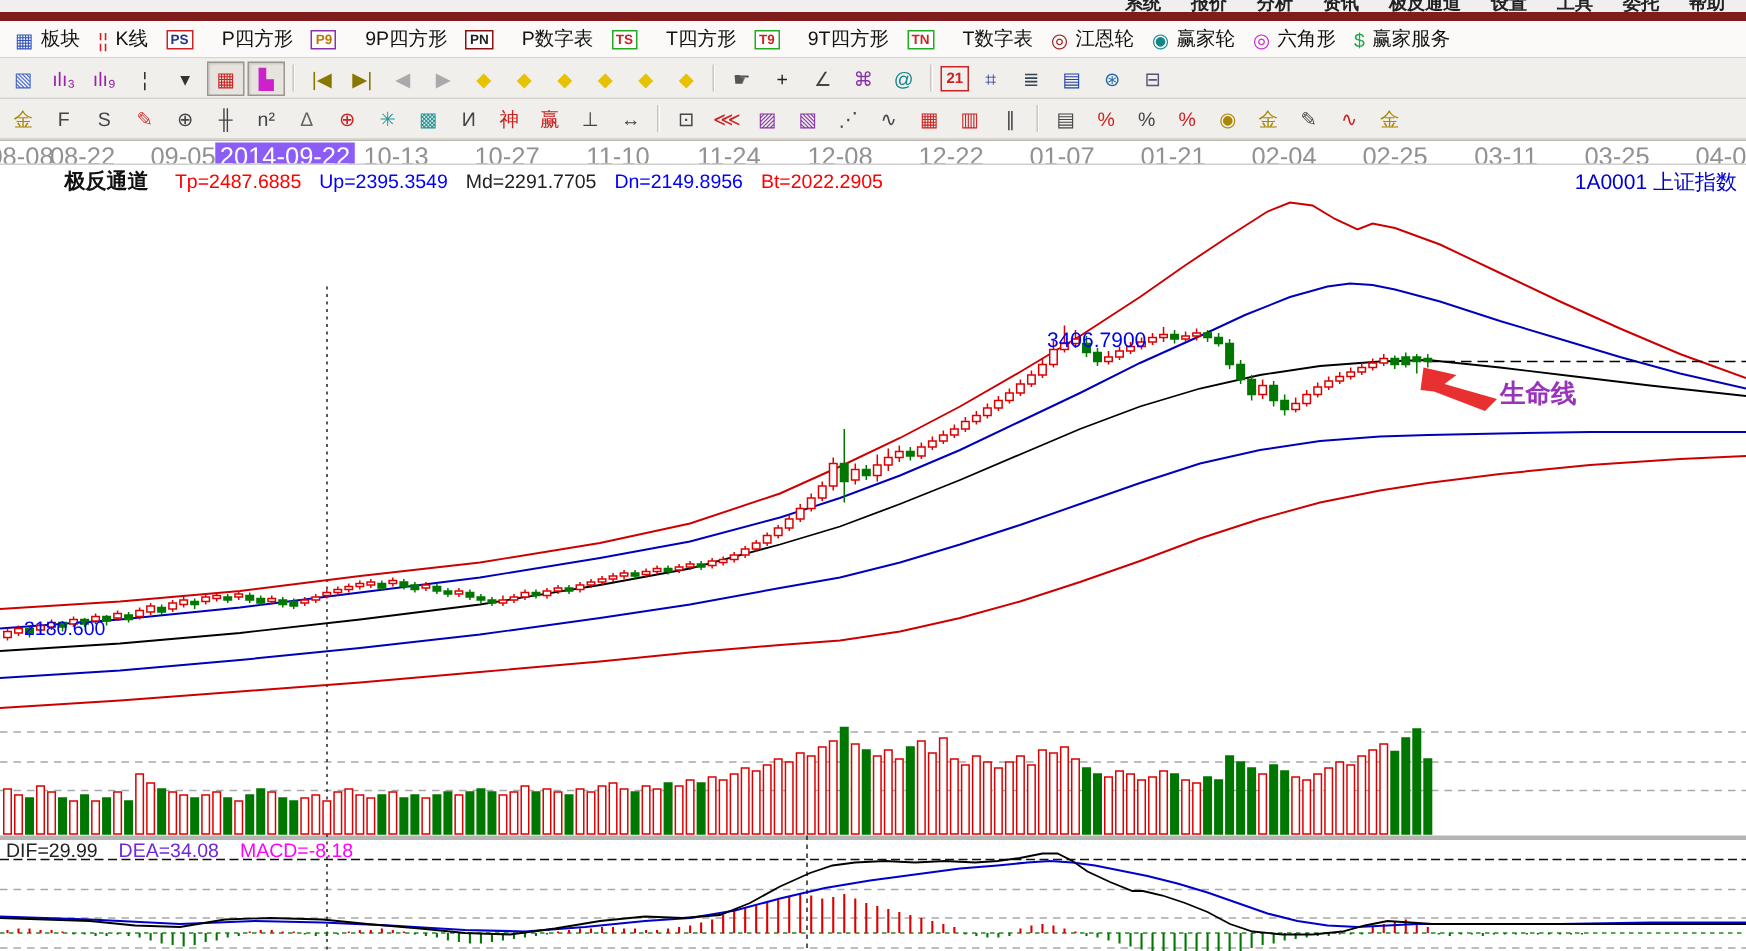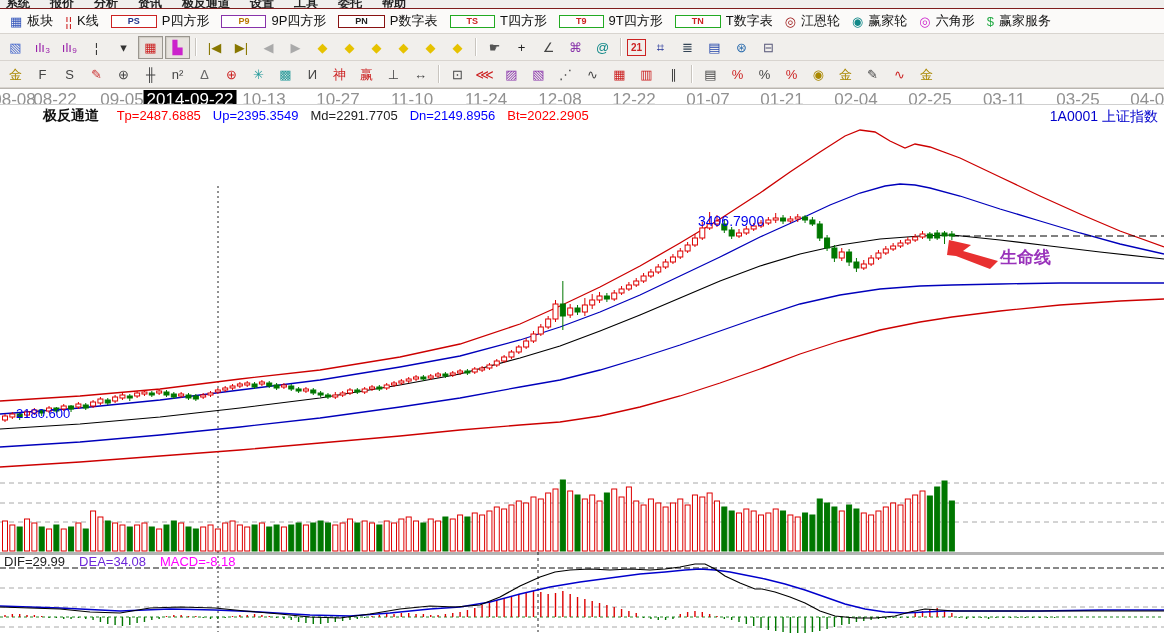--- a/index.html
+++ b/index.html
@@ -1,34 +1,34 @@
 <!DOCTYPE html>
 <html><head>
 <meta charset="utf-8">
 <style>
   html,body{margin:0;padding:0;background:#fff;font-family:"Liberation Sans",sans-serif;}
   #app{position:relative;width:1164px;height:634px;overflow:hidden;background:#fff;}
   
-  #menubar{height:8px;background:#f0efed;overflow:hidden;border-bottom:1px solid #7f1d1d;}
+  #menubar{height:8px;background:#f0efed;overflow:hidden;border-bottom:6px solid #7f1d1d;text-align:right;}
   #menubar .mi{display:inline-block;margin:0 14px 0 6px;font-size:12px;font-weight:bold;color:#222;transform:translateY(-7px);}
   
   .tb{display:flex;align-items:center;background:#fbfaf9;border-bottom:1px solid #d8d4cf;box-sizing:border-box;}
   #tb-main{height:25px;padding-left:4px;}
   #tb-main .btn{display:flex;align-items:center;margin:0 6px;cursor:default;font-size:13px;color:#111;white-space:nowrap;}
-  #tb-main .badge{display:inline-block;font-size:9px;font-weight:bold;border:1px solid;padding:0 16px;margin-right:5px;line-height:11px;background:#fff;}
+  #tb-main .badge{display:inline-block;font-size:9px;font-weight:bold;border:1px solid;padding:0 2px;margin-right:19px;line-height:11px;background:#fff;}
   #tb-main .ticon{display:inline-block;font-size:13px;margin-right:5px;line-height:13px;}
   #tb-row2,#tb-row3{height:27px;background:#f1efec;padding-left:2px;}
   .icell{display:inline-flex;align-items:center;justify-content:center;width:23px;height:21px;margin:0 1px;font-size:13px;line-height:21px;border:1px solid transparent;cursor:default;}
   .icell.sel{border:1px solid #9a968f;background:#e7e3de;box-shadow:inset 1px 1px 1px #cfcbc4;}
   .icell.boxed{border:1px solid #cc2222;font-size:10px;font-weight:bold;width:17px;height:15px;}
   .isep{display:inline-block;width:1px;height:18px;background:#c9c5bf;margin:0 4px;border-right:1px solid #fff;}
   
   #dates{position:relative;height:17px;background:#ffffff;border-top:1px solid #b9b5af;border-bottom:1px solid #cfcfcf;overflow:hidden;box-sizing:border-box;}
   .dlab{position:absolute;top:1px;transform:translateX(-50%);font-size:17px;color:#919191;white-space:nowrap;}
-  .dlab.hl{background:#000000;color:#ffffff;padding:0 3px;}
+  .dlab.hl{background:#8b5cf6;color:#ffffff;padding:0 3px;}
   
   #chart{position:relative;width:1164px;height:529px;background:#fff;}
   #chart svg{position:absolute;left:0;top:0;}
   .ov{position:absolute;white-space:nowrap;}
   #ind-row{left:2px;top:2px;font-size:13px;margin-left:41px;}
   #ind-row b{font-size:14px;color:#111;margin-right:14px;}
   #ind-row span{margin-right:12px;}
   #sym{right:6px;top:3px;color:#0000cc;font-weight:normal;font-size:14px;}
   #peak-label{left:698px;top:108px;color:#0000ee;font-size:14px;}
   #left-label{left:16px;top:301px;color:#0000ee;font-size:13px;}

